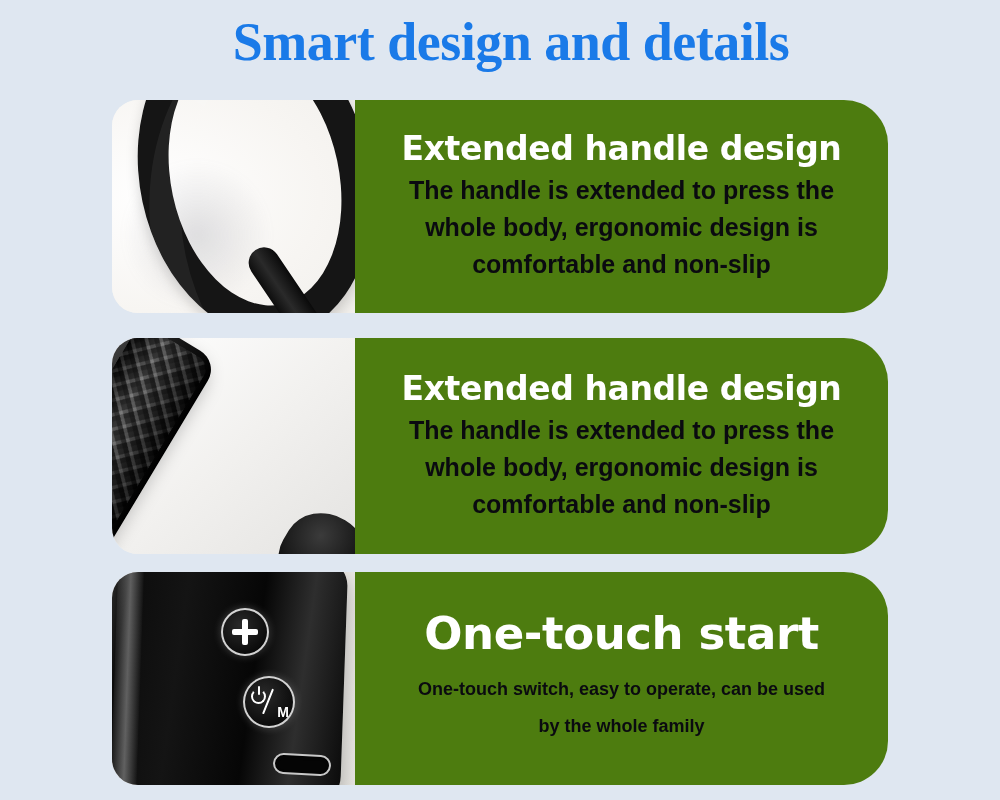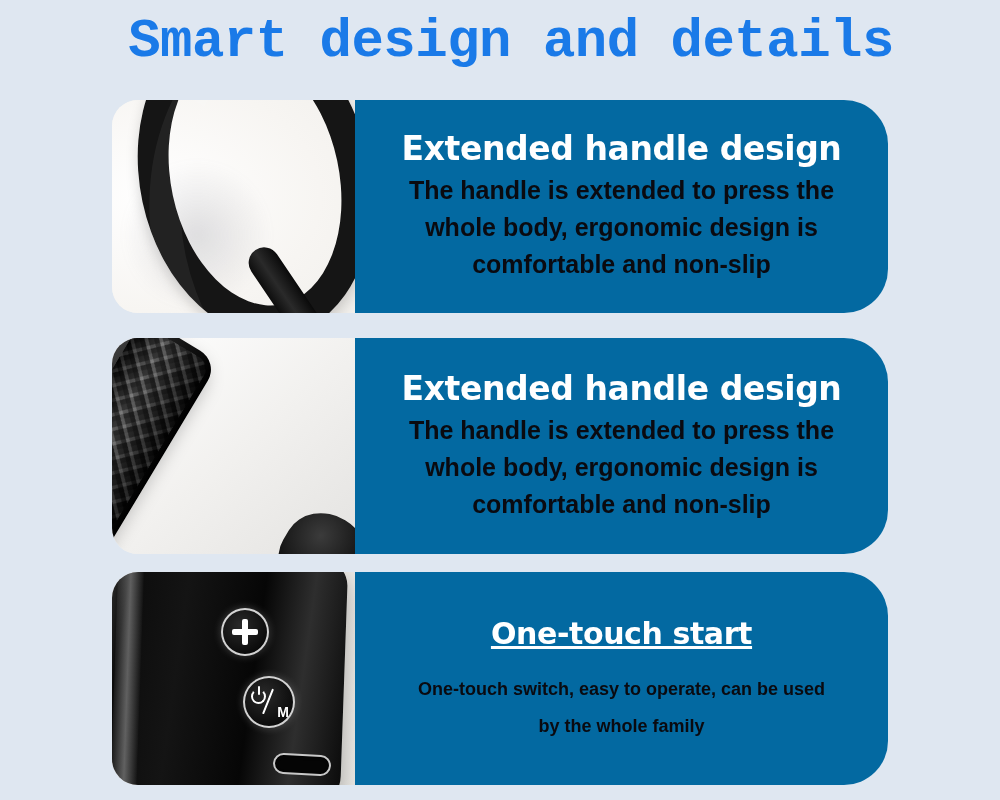--- a/index.html
+++ b/index.html
@@ -28,21 +28,21 @@
     position: absolute;
     left: 0;
     top: 8px;
     width: 1000px;
     text-align: center;
     font-size: 54px;
     line-height: 68px;
     font-weight: 800;
     letter-spacing: -0.5px;
     color: #1a7ae8;
-    font-family: Liberation Mono, monospace;
+    font-family: Liberation Serif, serif;
     white-space: nowrap;
     padding-left: 22px;
   }
 
   
   .card {
     position: absolute;
     left: 112px;
     width: 776px;
     display: flex;
@@ -61,21 +61,21 @@
     border-top-left-radius: 26px;
     border-bottom-left-radius: 26px;
     overflow: hidden;
     background: #f4f2ef;
   }
 
   
   .card-panel {
     position: relative;
     flex: 1 1 auto;
-    background: #0369a1;
+    background: #4d7c0f;
     border-top-right-radius: 44px;
     border-bottom-right-radius: 44px;
     display: flex;
     flex-direction: column;
     align-items: center;
     justify-content: center;
     padding: 6px 16px 8px 16px;
     text-align: center;
   }
 
@@ -91,21 +91,21 @@
     color: #0a0a10;
     font-weight: 700;
   }
 
   .card-1 .card-heading { font-size: 33px; line-height: 42px; margin-bottom: 2px; }
   .card-1 .card-body    { font-size: 25px; line-height: 37px; max-width: 480px; }
 
   .card-2 .card-heading { font-size: 33px; line-height: 42px; margin-bottom: 2px; }
   .card-2 .card-body    { font-size: 25px; line-height: 37px; max-width: 520px; }
 
-  .card-3 .card-heading { font-size: 30px; line-height: 46px; margin-bottom: 14px; text-decoration: underline; }
+  .card-3 .card-heading { font-size: 45px; line-height: 46px; margin-bottom: 14px; }
   .card-3 .card-body    { font-size: 18px; line-height: 37px; max-width: 420px; }
 
   
   .photo1-bg {
     position: absolute;
     inset: 0;
     background:
       radial-gradient(ellipse 150% 120% at 18% 45%, #ffffff 0%, #f7f5f2 45%, #eceae6 100%);
   }
   .photo1-arc {

